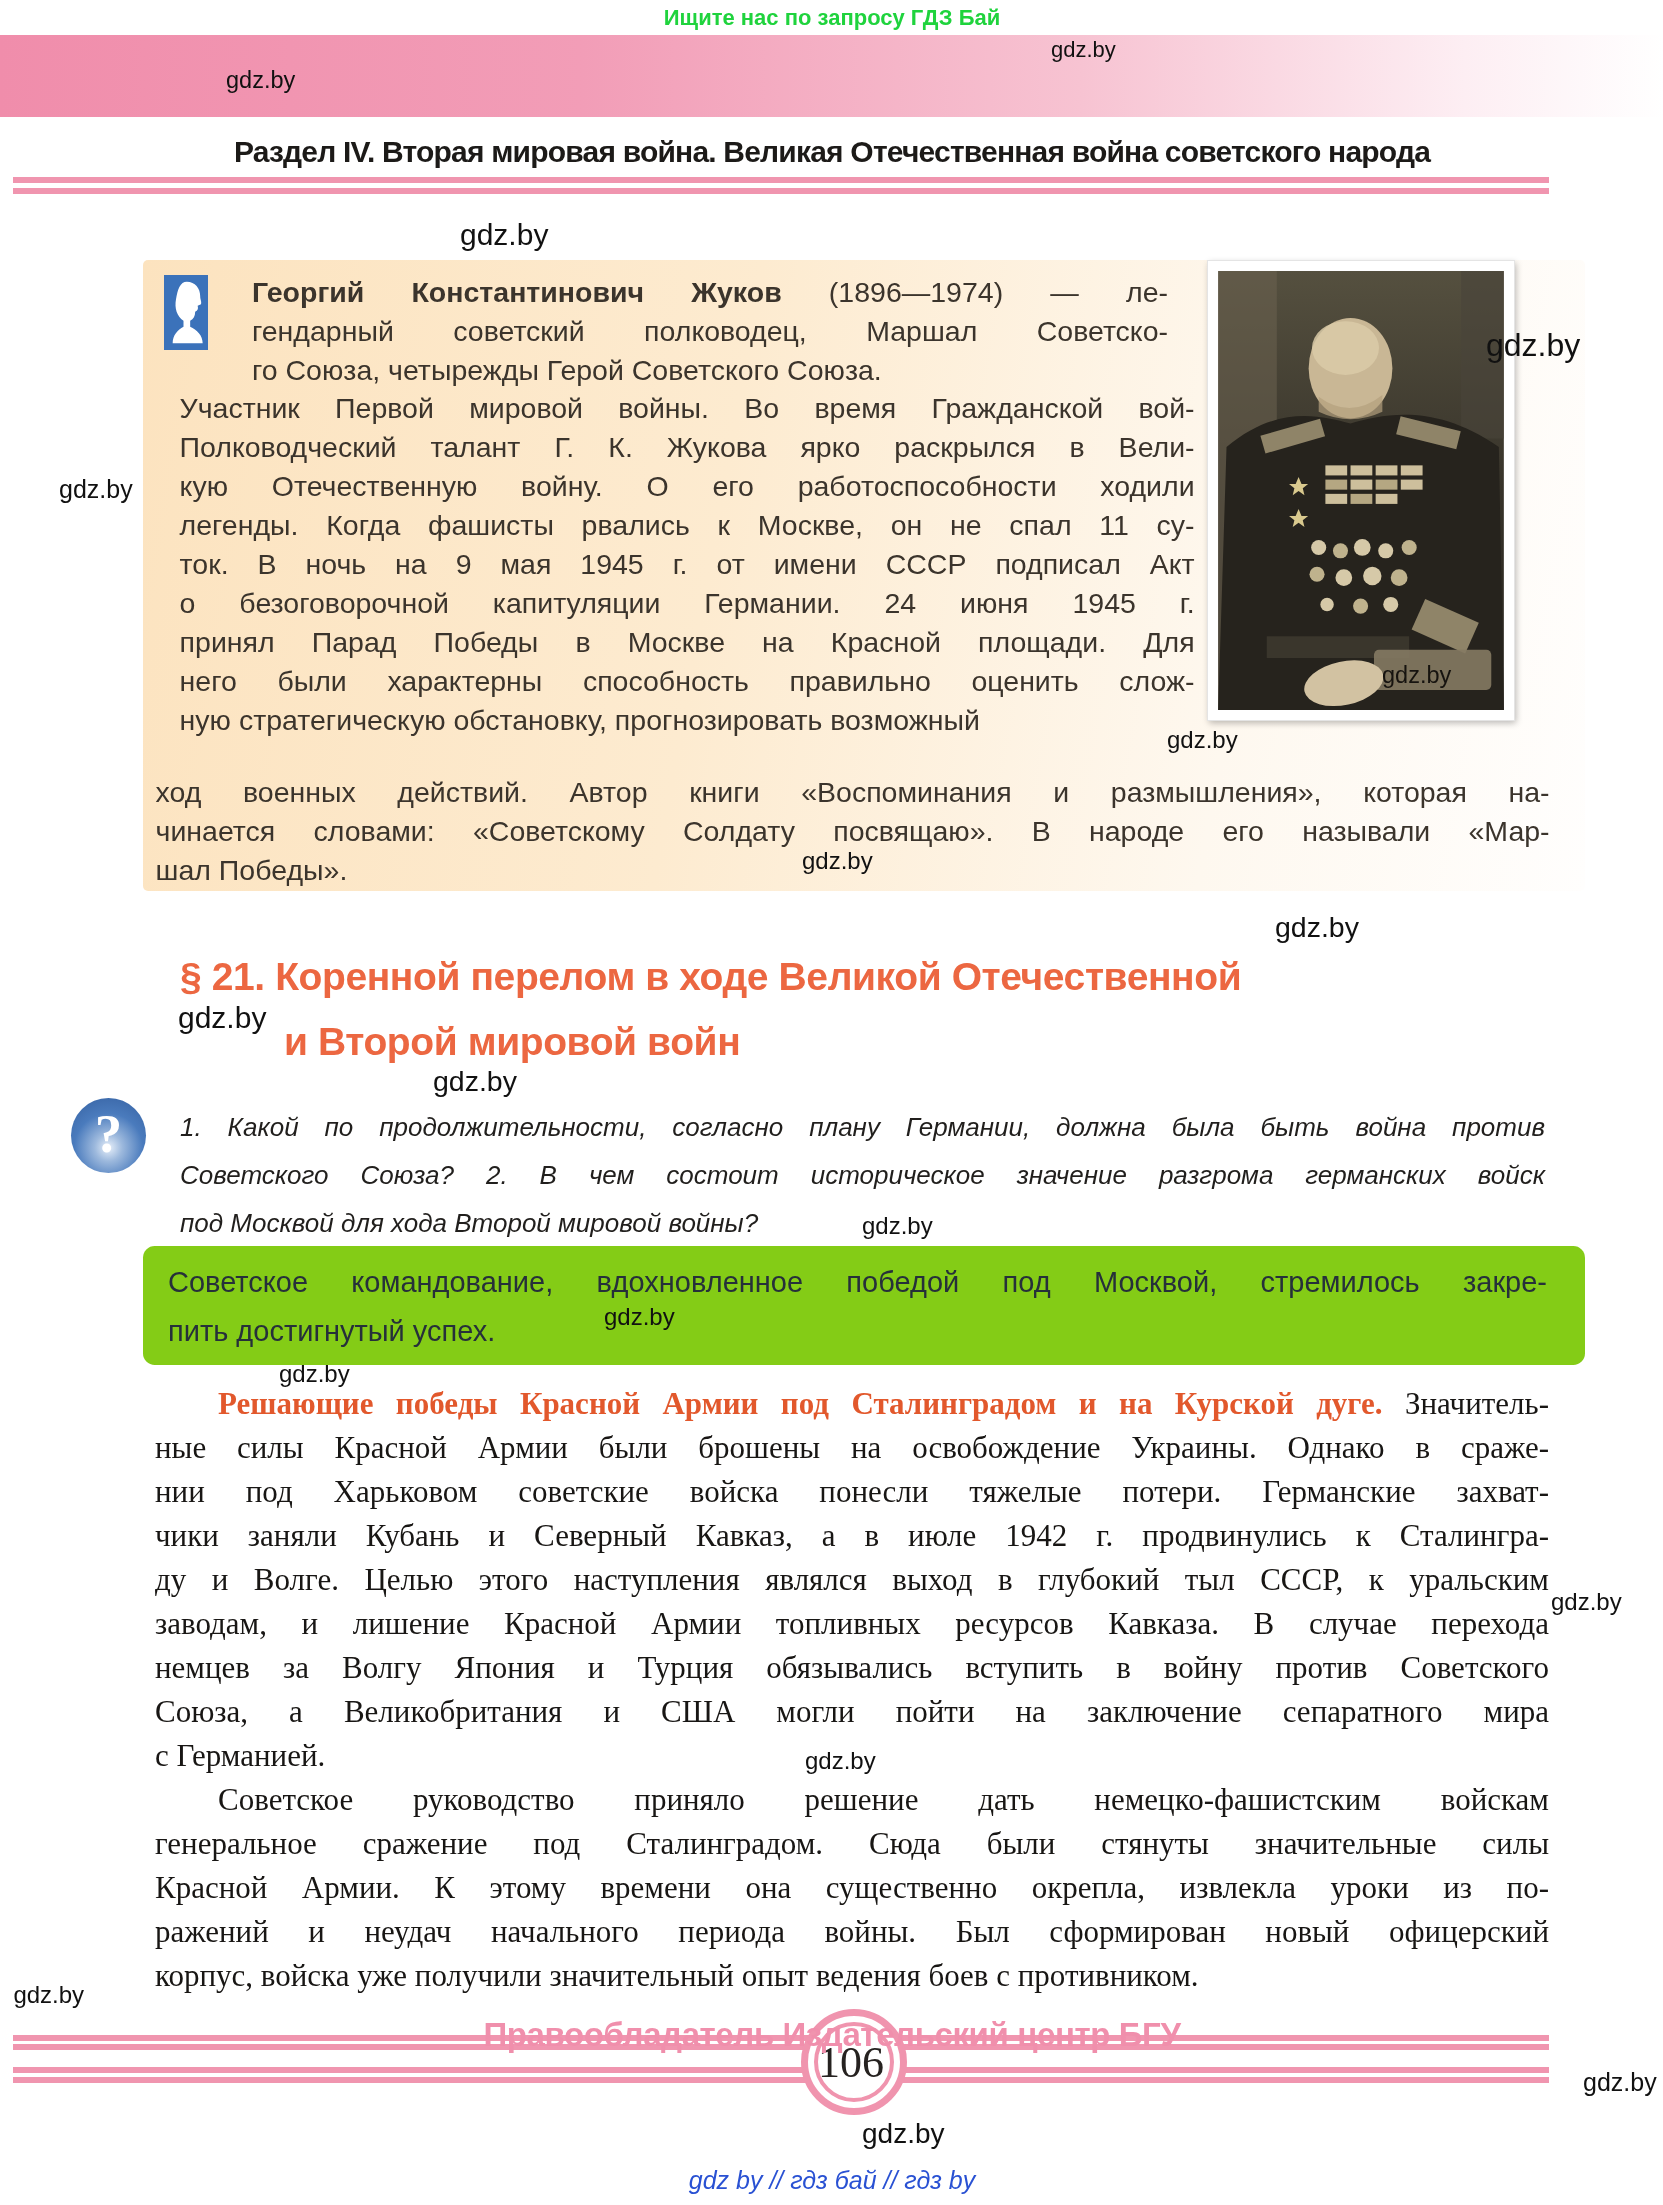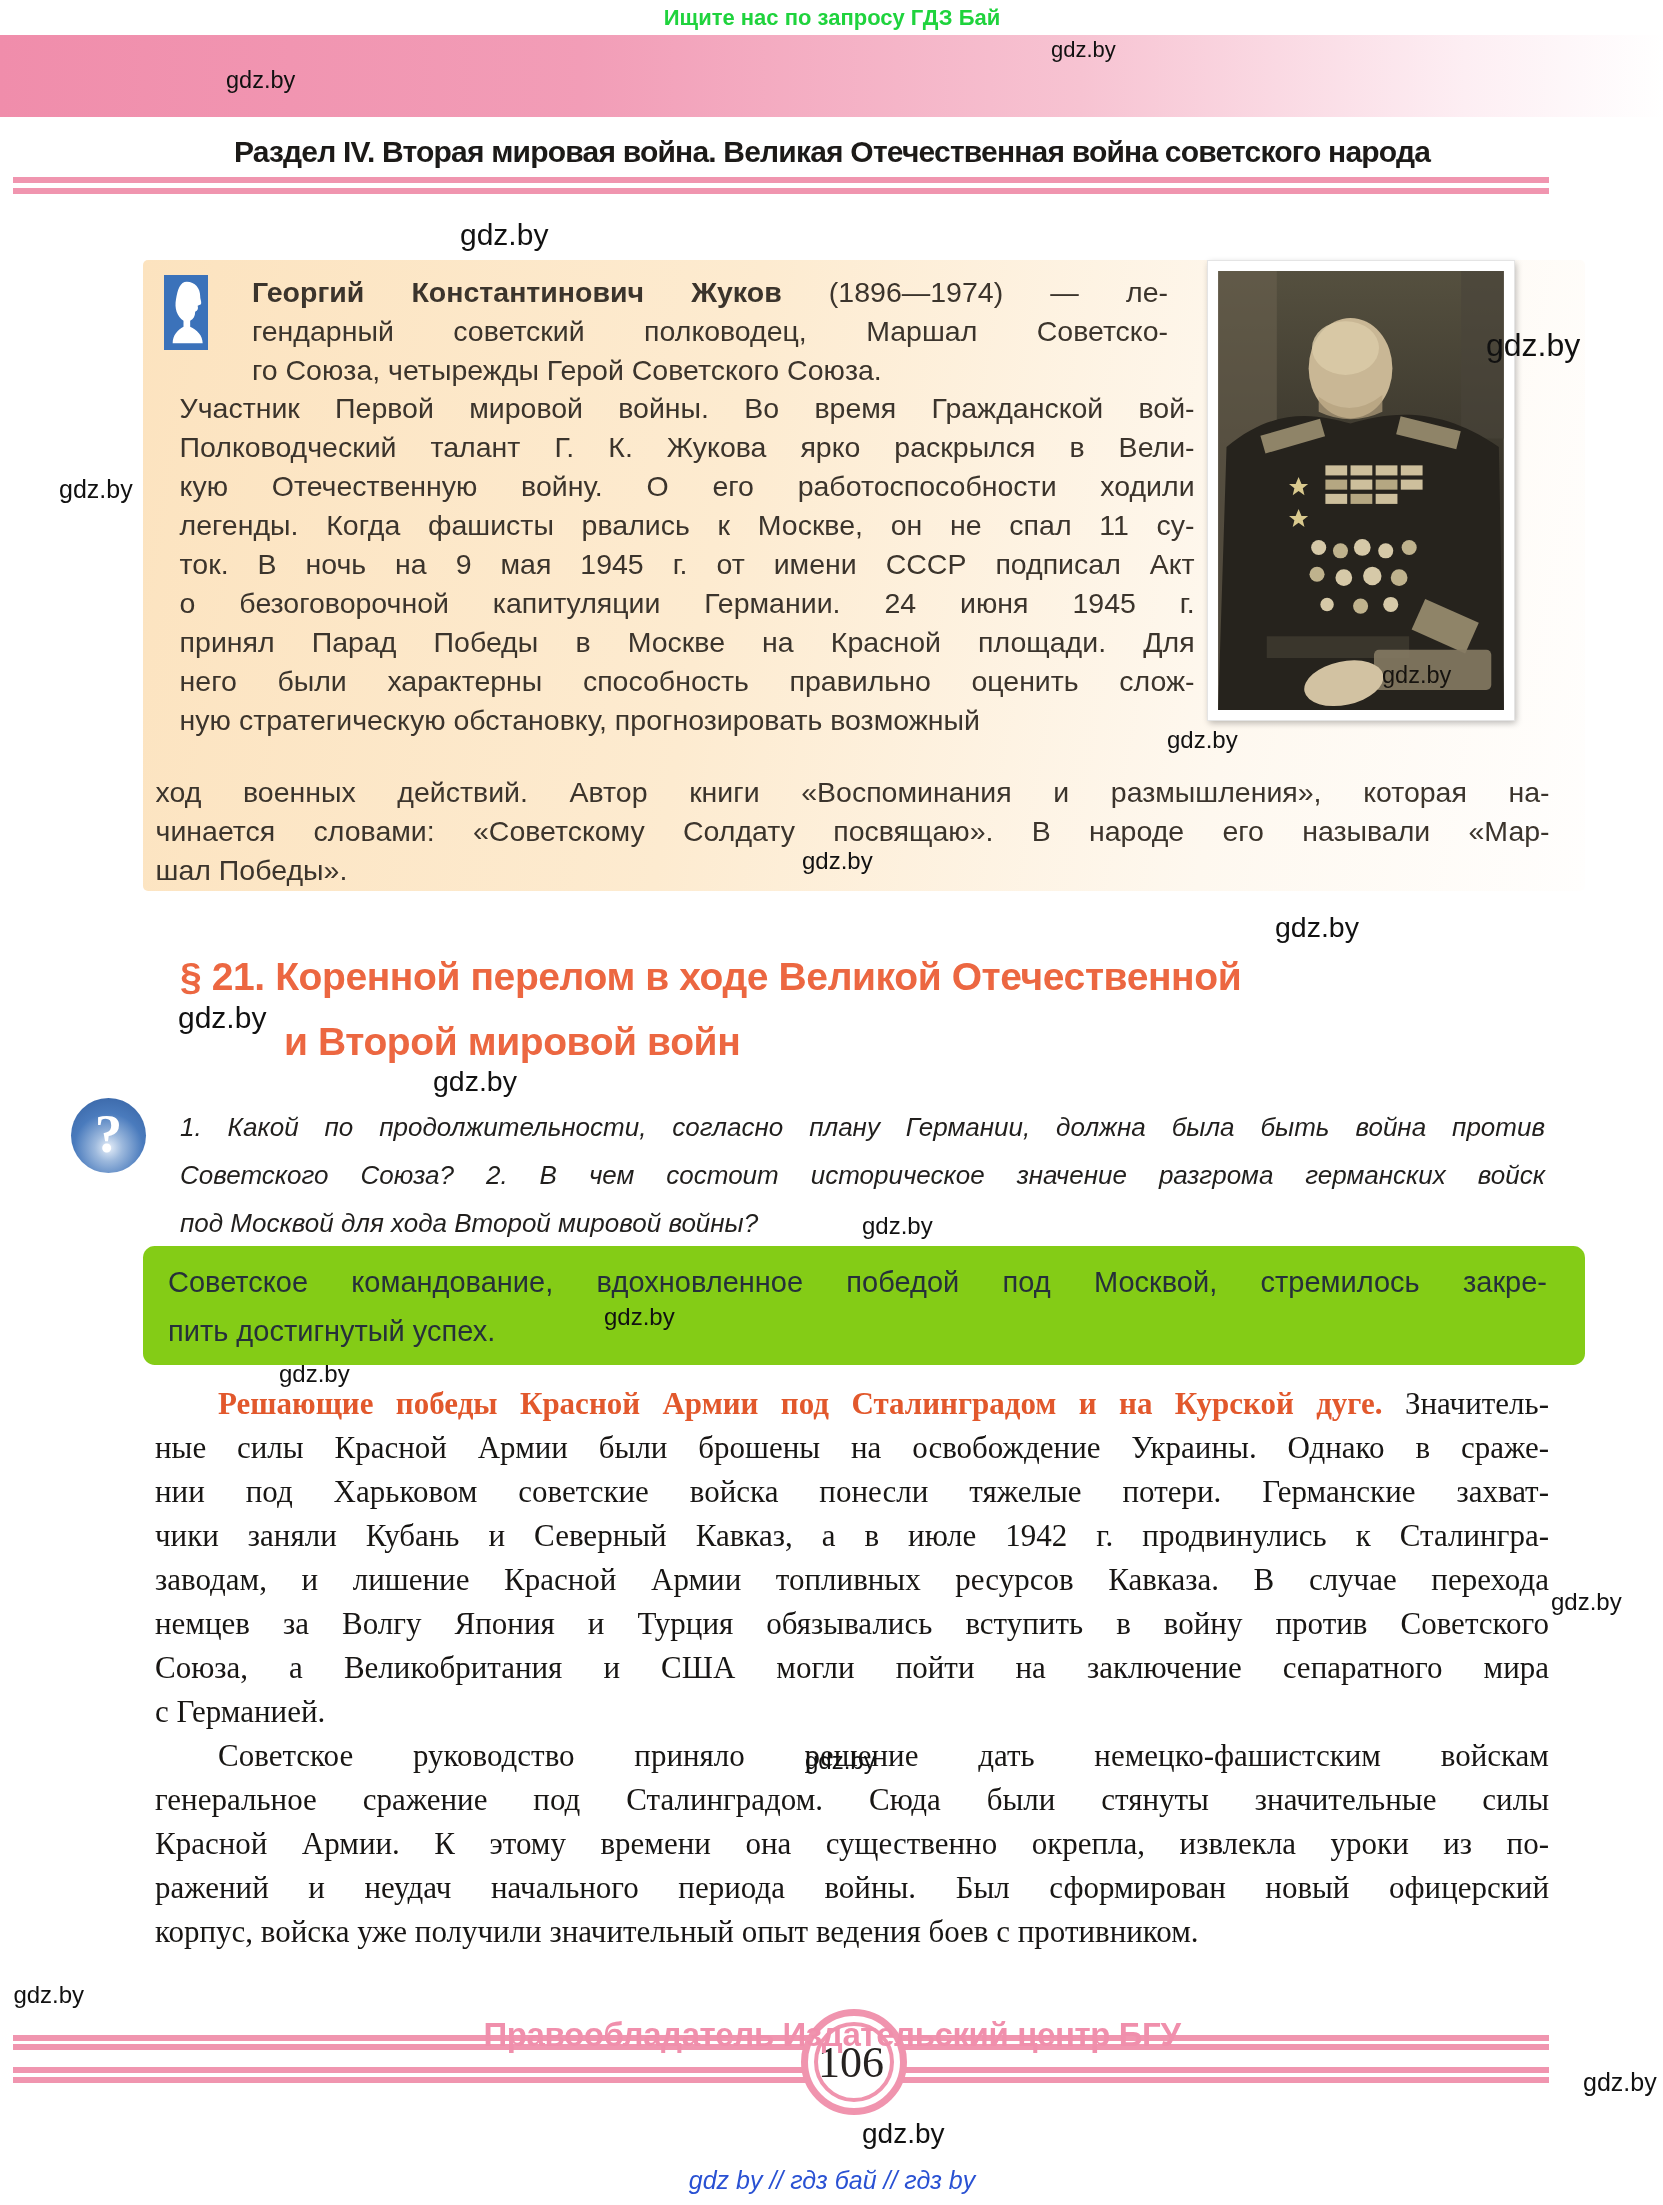--- a/index.html
+++ b/index.html
@@ -205,20 +205,21 @@
     </div>
   </div>
   <div class="wm" style="left:604px;top:1303px;font-size:24px;">gdz.by</div>
   <div class="wm" style="left:279px;top:1360px;font-size:24px;">gdz.by</div>
 
   <div class="body-text">
     <div class="pline jl indent"><span class="lead">Решающие победы Красной Армии под Сталинградом и на Курской дуге.</span> <span>Значитель-</span></div>
     <div class="pline jl">ные силы Красной Армии были брошены на освобождение Украины. Однако в сраже-</div>
     <div class="pline jl">нии под Харьковом советские войска понесли тяжелые потери. Германские захват-</div>
     <div class="pline jl">чики заняли Кубань и Северный Кавказ, а в июле 1942 г. продвинулись к Сталингра-</div>
+    <div class="pline jl">ду и Волге. Целью этого наступления являлся выход в глубокий тыл СССР, к уральским</div>
     <div class="pline jl">заводам, и лишение Красной Армии топливных ресурсов Кавказа. В случае перехода</div>
     <div class="pline jl">немцев за Волгу Япония и Турция обязывались вступить в войну против Советского</div>
     <div class="pline jl">Союза, а Великобритания и США могли пойти на заключение сепаратного мира</div>
     <div class="pline">с Германией.</div>
     <div class="pline jl indent">Советское руководство приняло решение дать немецко-фашистским войскам</div>
     <div class="pline jl">генеральное сражение под Сталинградом. Сюда были стянуты значительные силы</div>
     <div class="pline jl">Красной Армии. К этому времени она существенно окрепла, извлекла уроки из по-</div>
     <div class="pline jl">ражений и неудач начального периода войны. Был сформирован новый офицерский</div>
     <div class="pline">корпус, войска уже получили значительный опыт ведения боев с противником.</div>
   </div>

